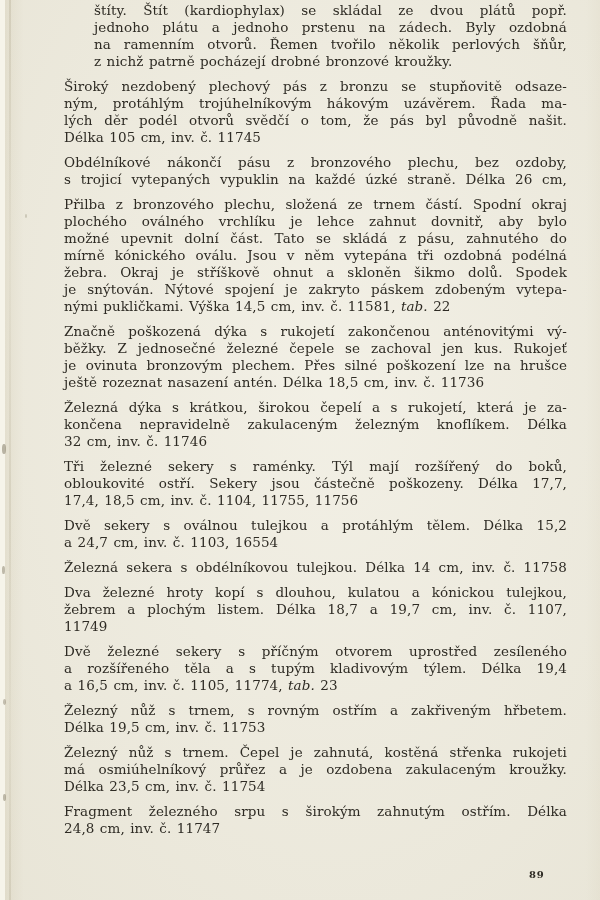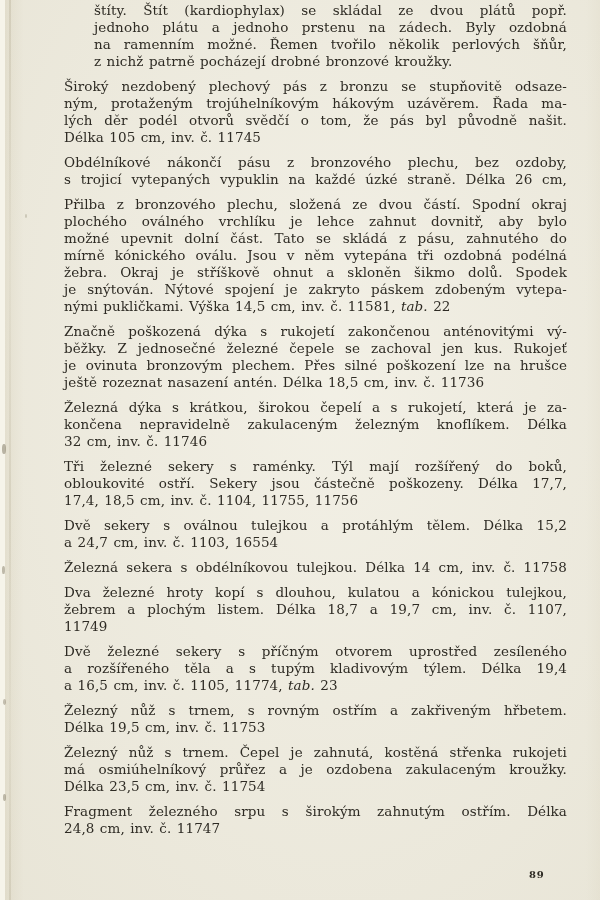--- a/index.html
+++ b/index.html
@@ -81,35 +81,35 @@
   <div class="speck s1"></div>
   <div class="speck s2"></div>
   <div class="speck s3"></div>
   <div class="speck s4"></div>
   <div class="speck s5"></div>
 
   <div class="text-block">
       <div class="para indent">
         <div class="line"><span>štíty. Štít (kardiophylax) se skládal ze dvou plátů popř.</span></div>
         <div class="line"><span>jednoho plátu a jednoho prstenu na zádech. Byly ozdobná</span></div>
-        <div class="line"><span>na ramenním možné. Řemen tvořilo několik perlových šňůr,</span></div>
+        <div class="line"><span>na ramenním otvorů. Řemen tvořilo několik perlových šňůr,</span></div>
         <div class="line flush-left"><span>z nichž patrně pocházejí drobné bronzové kroužky.</span></div>
       </div>
       <div class="para">
         <div class="line"><span>Široký nezdobený plechový pás z bronzu se stupňovitě odsaze-</span></div>
-        <div class="line"><span>ným, protaženým trojúhelníkovým hákovým uzávěrem. Řada ma-</span></div>
+        <div class="line"><span>ným, protáhlým trojúhelníkovým hákovým uzávěrem. Řada ma-</span></div>
         <div class="line"><span>lých děr podél otvorů svědčí o tom, že pás byl původně našit.</span></div>
         <div class="line flush-left"><span>Délka 105 cm, inv. č. 11745</span></div>
       </div>
       <div class="para">
         <div class="line"><span>Obdélníkové nákončí pásu z bronzového plechu, bez ozdoby,</span></div>
         <div class="line"><span>s trojicí vytepaných vypuklin na každé úzké straně. Délka 26 cm,</span></div>
       </div>
       <div class="para">
-        <div class="line"><span>Přilba z bronzového plechu, složená ze dvou částí. Spodní okraj</span></div>
+        <div class="line"><span>Přilba z bronzového plechu, složená ze trnem částí. Spodní okraj</span></div>
         <div class="line"><span>plochého oválného vrchlíku je lehce zahnut dovnitř, aby bylo</span></div>
         <div class="line"><span>možné upevnit dolní část. Tato se skládá z pásu, zahnutého do</span></div>
         <div class="line"><span>mírně kónického oválu. Jsou v něm vytepána tři ozdobná podélná</span></div>
         <div class="line"><span>žebra. Okraj je stříškově ohnut a skloněn šikmo dolů. Spodek</span></div>
         <div class="line"><span>je snýtován. Nýtové spojení je zakryto páskem zdobeným vytepa-</span></div>
         <div class="line flush-left"><span>nými pukličkami. Výška 14,5 cm, inv. č. 11581, </span><i>tab.</i><span> 22</span></div>
       </div>
       <div class="para">
         <div class="line"><span>Značně poškozená dýka s rukojetí zakončenou anténovitými vý-</span></div>
         <div class="line"><span>běžky. Z jednosečné železné čepele se zachoval jen kus. Rukojeť</span></div>

